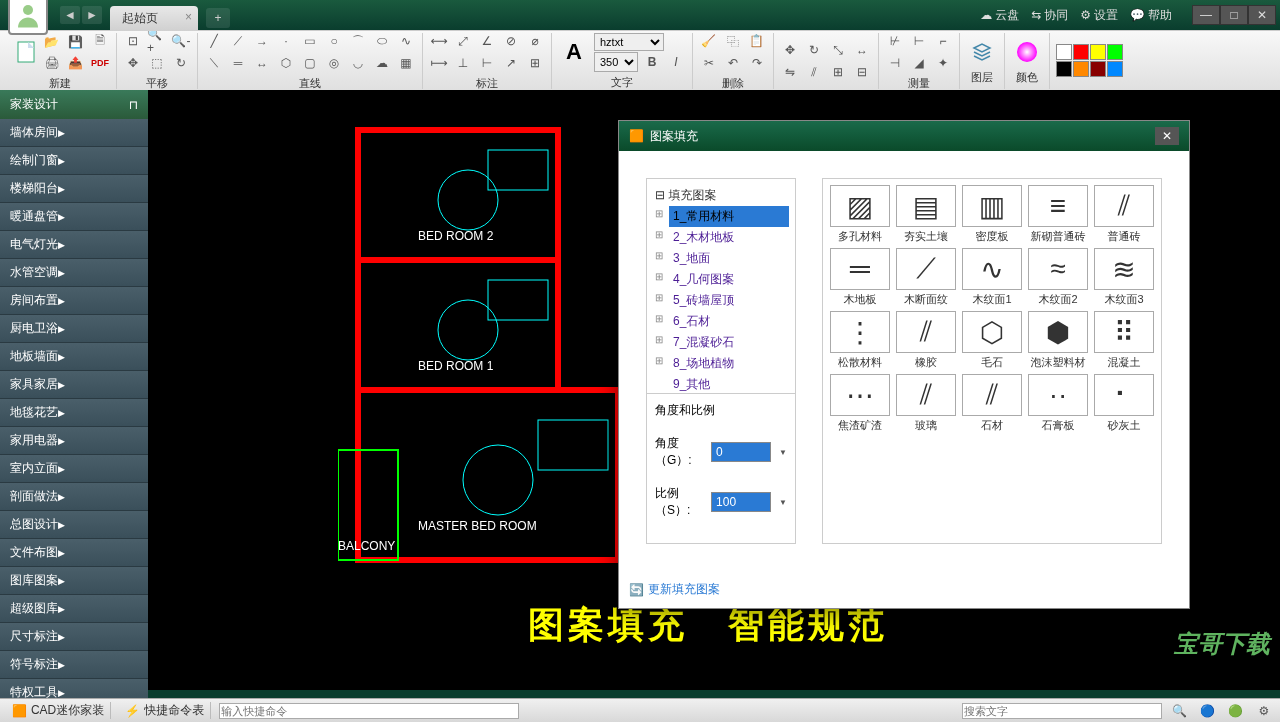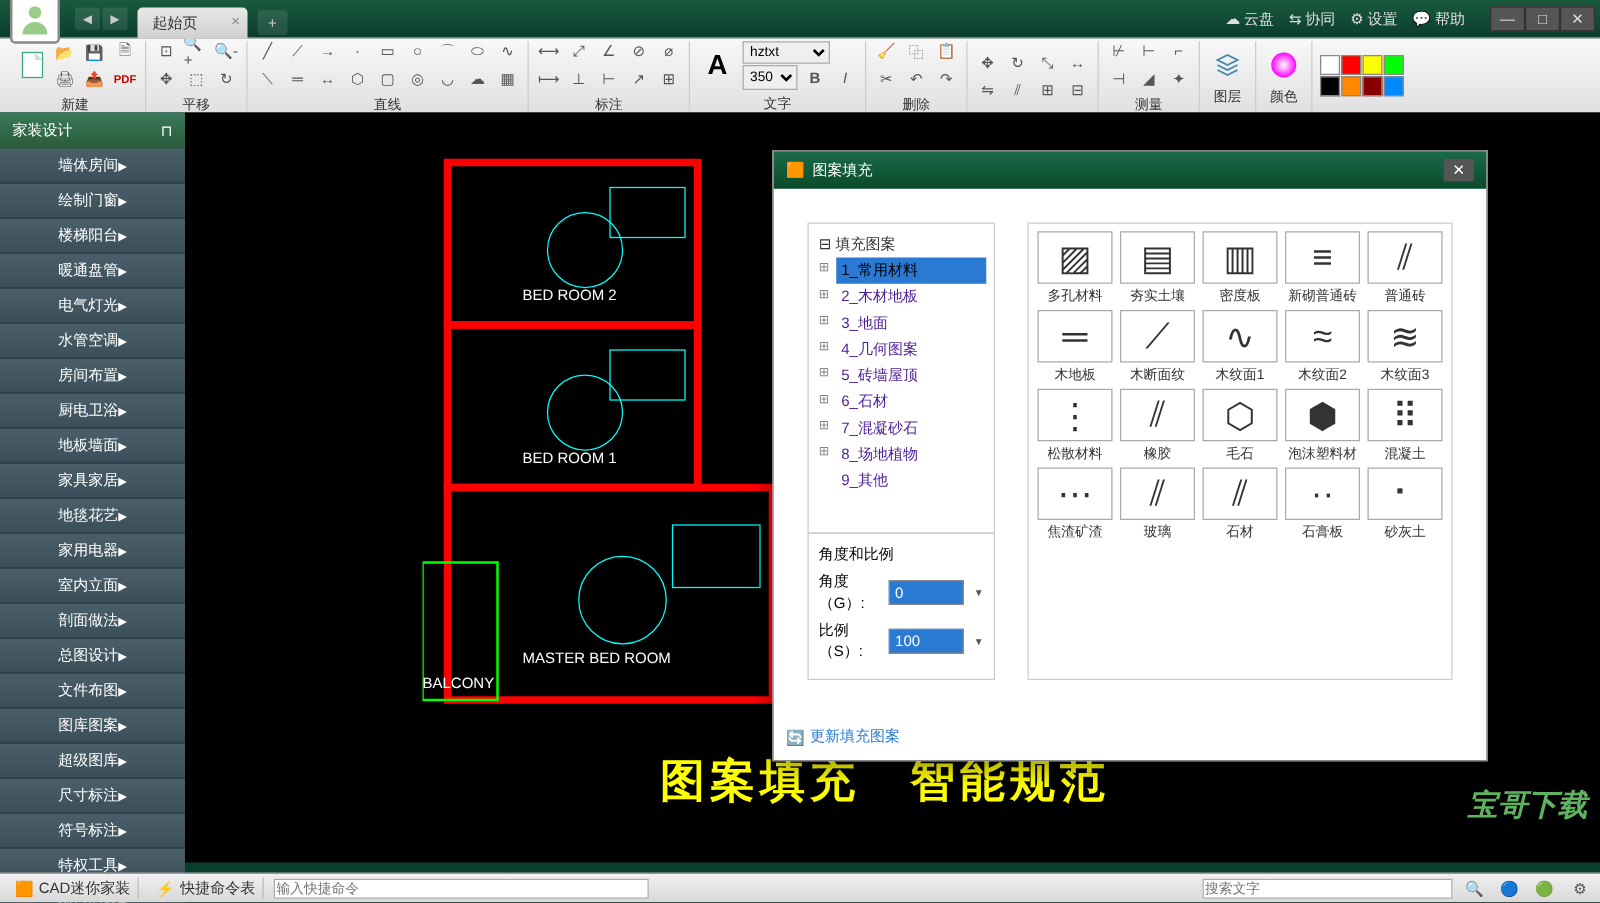--- a/index.html
+++ b/index.html
@@ -20,41 +20,41 @@
 .tool-group{display:flex;flex-direction:column;align-items:center;padding:0 6px;border-right:1px solid #ccc;height:56px;justify-content:center}
 .tool-row{display:flex;gap:4px;margin:1px 0}
 .tool-icon{width:20px;height:20px;display:flex;align-items:center;justify-content:center;cursor:pointer;color:#555}
 .tool-label{font-size:11px;color:#333;margin-top:2px}
 .big-icon{width:32px;height:32px;display:flex;align-items:center;justify-content:center;cursor:pointer}
 .color-grid{display:grid;grid-template-columns:repeat(4,16px);gap:1px}
 .color-cell{width:16px;height:16px;border:1px solid #888;cursor:pointer}
 .main-area{display:flex;height:600px}
 .sidebar{width:148px;background:#2a3f4a;display:flex;flex-direction:column}
 .sidebar-header{background:linear-gradient(180deg,#3a7a5a,#2a5a3a);color:#fff;padding:6px 10px;display:flex;justify-content:space-between;align-items:center;cursor:pointer}
-.sidebar-item{background:linear-gradient(180deg,#4a5f6a,#3a4f5a);color:#fff;padding:5px 10px;border-bottom:1px solid #2a3a42;display:flex;justify-content:center;align-items:center;cursor:pointer}
+.sidebar-item{background:linear-gradient(180deg,#4a5f6a,#3a4f5a);color:#fff;padding:5px 10px;border-bottom:1px solid #2a3a42;display:flex;justify-content:flex-start;align-items:center;cursor:pointer}
 .canvas{flex:1;background:#000;position:relative;overflow:hidden}
 .floor-plan{position:absolute;left:190px;top:20px}
 .big-text{position:absolute;bottom:40px;left:380px;color:#ff0;font-size:36px;font-weight:bold;letter-spacing:4px}
 .dialog{position:absolute;left:618px;top:120px;width:572px;background:#fff;border:1px solid #888;box-shadow:0 4px 20px rgba(0,0,0,0.5)}
 .dialog-title{background:linear-gradient(180deg,#1a6a4a,#0a4a2a);color:#fff;padding:6px 10px;display:flex;align-items:center;gap:6px}
 .dialog-close{margin-left:auto;width:24px;height:18px;background:#555;display:flex;align-items:center;justify-content:center;cursor:pointer}
 .dialog-body{display:flex;padding:27px;gap:26px;height:420px}
 .tree-panel{width:150px;border:1px solid #ccc;padding:6px;overflow:auto}
 .tree-root{color:#333;padding:2px}
 .tree-item{padding:2px 4px;margin-left:16px;cursor:pointer;color:#4c1d95;position:relative}
 .tree-item::before{content:"⊞";position:absolute;left:-14px;color:#888;font-size:10px}
 .tree-item.selected{background:#2a7ad4;color:#000000}
 .tree-item.last::before{content:" "}
 .pattern-panel{flex:1;display:flex;flex-direction:column}
 .pattern-grid{flex:1;border:1px solid #ccc;padding:6px;overflow-y:scroll;display:grid;grid-template-columns:repeat(5,1fr);gap:4px;align-content:start}
 .pattern-item{display:flex;flex-direction:column;align-items:center;cursor:pointer}
 .pattern-swatch{width:60px;height:42px;border:1px solid #aaa;background:#fff;display:flex;align-items:center;justify-content:center;overflow:hidden}
 .pattern-label{font-size:11px;margin-top:2px;color:#333}
 .angle-panel{border:1px solid #ccc;padding:8px;margin-top:-1px}
-.angle-row{display:flex;align-items:center;margin:5px 0;gap:6px}
+.angle-row{display:flex;align-items:center;margin:16px 0;gap:6px}
 .angle-input{width:60px;background:#2a7ad4;color:#fff;border:1px solid #888;padding:2px 4px}
 .dialog-footer{padding:10px;display:flex;align-items:center;gap:10px}
 .refresh-link{color:#2a7ad4;cursor:pointer;display:flex;align-items:center;gap:4px}
 .dlg-btn{padding:4px 28px;background:linear-gradient(180deg,#f8f8f8,#e0e0e0);border:1px solid #999;border-radius:3px;cursor:pointer}
 .statusbar{position:absolute;bottom:0;width:100%;height:24px;background:linear-gradient(180deg,#f0f0f0,#d8d8d8);display:flex;align-items:center;padding:0 6px;gap:8px;border-top:1px solid #aaa}
 .status-item{display:flex;align-items:center;gap:4px;color:#333;padding:0 6px;border-right:1px solid #bbb}
 .search-box{margin-left:auto;border:1px solid #aaa;padding:2px 6px;width:200px;background:#fff;color:#888}
 .watermark{position:absolute;right:10px;bottom:30px;color:#8f8;font-size:24px;font-weight:bold;opacity:0.7;font-style:italic}
 .dropdown-arrow{font-size:8px;margin-left:2px;color:#555}
 select,input[type=text]{border:1px solid #aaa;font-size:11px;padding:1px}

